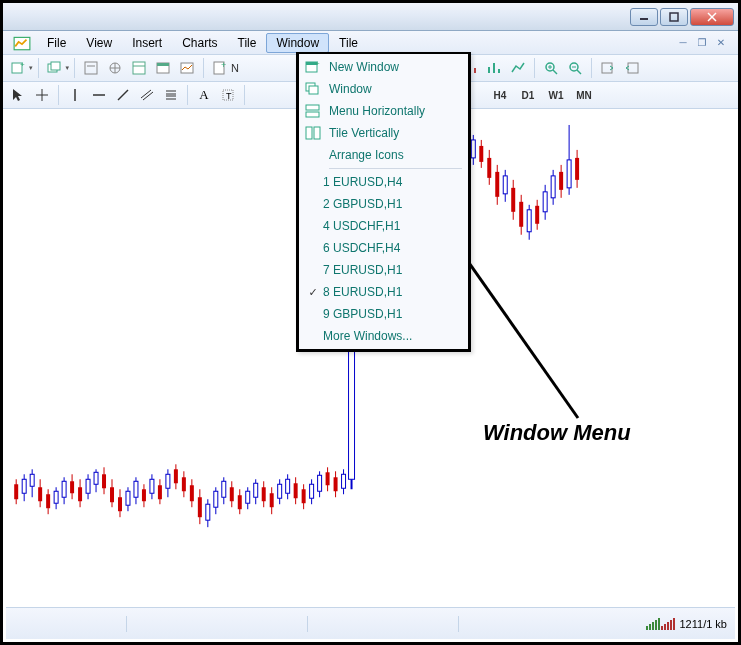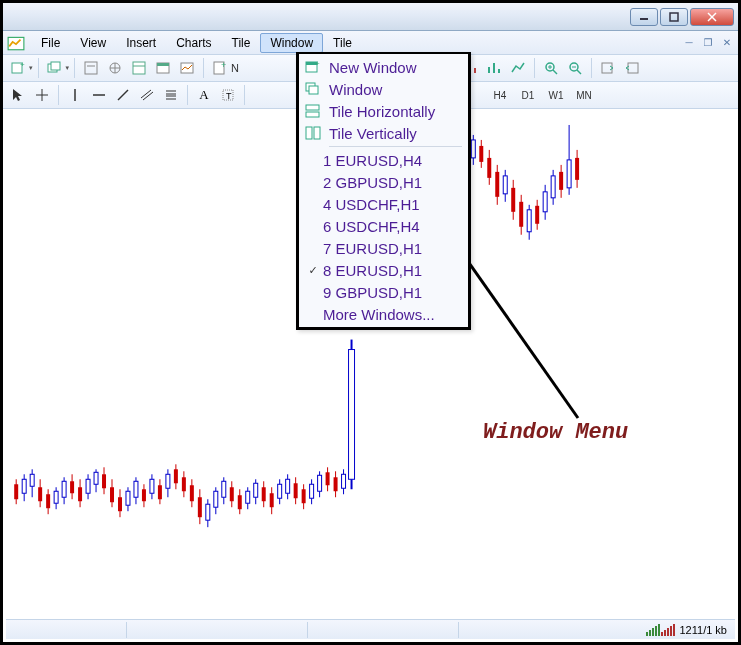--- a/index.html
+++ b/index.html
@@ -5,52 +5,52 @@
   * { box-sizing: border-box; margin: 0; padding: 0; }
   body { font-family: 'Segoe UI', Tahoma, sans-serif; font-size: 12px; background: #fff; width: 741px; height: 645px; border: 3px solid #000; position: relative; overflow: hidden; }
   
   .titlebar { background: linear-gradient(to bottom, #f0f4fb 0%, #e2eaf6 45%, #cfdceb 100%); height: 28px; display: flex; align-items: center; justify-content: flex-end; padding: 0 4px; border-bottom: 1px solid #8fa8c4; }
   .win-btns { display: flex; gap: 2px; }
   .win-btn { width: 28px; height: 18px; border: 1px solid #6b8ab0; border-radius: 3px; display: flex; align-items: center; justify-content: center; font-size: 11px; font-weight: bold; cursor: pointer; }
   .win-min { background: linear-gradient(#e8f0fa, #c0d4ea); color: #335; }
   .win-max { background: linear-gradient(#e8f0fa, #c0d4ea); color: #335; }
   .win-close { background: linear-gradient(#f7a4a0, #d04b3c); color: #fff; width: 44px; }
   
-  .menubar { background: linear-gradient(to bottom, #f3f6fd, #e4ecf8); height: 24px; display: flex; align-items: center; padding: 0 2px; border-bottom: 1px solid #c5d5e8; }
+  .menubar { background: linear-gradient(to bottom, #f3f6fd, #e4ecf8); height: 24px; display: flex; align-items: center; padding: 0 8px; border-bottom: 1px solid #c5d5e8; }
   .app-icon { width: 18px; height: 18px; margin: 0 6px 0 2px; }
   .menu-item { padding: 3px 10px; cursor: pointer; border-radius: 2px; }
   .menu-item.active { background: #d0e3fb; border: 1px solid #7da6d8; padding: 2px 9px; }
   .mdi-controls { margin-left: auto; display: flex; gap: 1px; align-items: center; }
   .mdi-btn { width: 18px; height: 16px; font-size: 10px; display: flex; align-items: center; justify-content: center; cursor: pointer; color: #5a7ca8; }
   
   .toolbar { background: linear-gradient(to bottom, #f7faff, #e8eff9); height: 27px; display: flex; align-items: center; padding: 0 4px; border-bottom: 1px solid #c5d5e8; gap: 2px; }
   .toolbar2 { height: 27px; }
   .tb-sep { width: 1px; height: 20px; background: #c5d5e8; margin: 0 3px; }
   .tb-btn { width: 22px; height: 22px; display: flex; align-items: center; justify-content: center; cursor: pointer; border-radius: 2px; position: relative; }
-  .tf-btn { min-width: 26px; height: 20px; font-size: 10px; display: flex; align-items: center; justify-content: center; cursor: pointer; color: #333; padding: 0 3px; }
+  .tf-btn { min-width: 26px; height: 20px; font-size: 10px; display: flex; align-items: center; justify-content: center; cursor: pointer; color: #333; padding: 0 3px; font-weight: bold; }
   .dropdown-arrow { font-size: 7px; color: #555; margin-left: -2px; }
   
   .chart-area { position: absolute; top: 107px; left: 3px; right: 3px; bottom: 23px; background: #fff; }
   
   .dropdown-menu { position: absolute; top: 49px; left: 293px; width: 175px; background: #f7f9fd; border: 3px solid #000; border-top: 2px solid #000; box-shadow: 2px 2px 4px rgba(0,0,0,0.15); z-index: 100; padding: 2px 0; }
   .dd-item { display: flex; align-items: center; height: 22px; padding: 0 8px 0 4px; cursor: pointer; }
   .dd-icon { width: 20px; height: 16px; margin-right: 6px; display: flex; align-items: center; justify-content: center; }
-  .dd-text { font-size: 15px; color: #4c1d95; }
+  .dd-text { font-size: 12px; color: #0f766e; }
   .dd-sep { height: 1px; background: #d0d8e4; margin: 2px 6px 2px 30px; }
   .dd-check { width: 20px; display: flex; align-items: center; justify-content: center; font-size: 11px; color: #333; }
   
-  .statusbar { position: absolute; bottom: 3px; left: 3px; right: 3px; height: 20px; background: linear-gradient(to bottom, #f3f6fd, #e4ecf8); border-top: 1px solid #c5d5e8; display: flex; align-items: center; font-size: 11px; }
+  .statusbar { position: absolute; bottom: 3px; left: 3px; right: 3px; height: 32px; background: linear-gradient(to bottom, #f3f6fd, #e4ecf8); border-top: 1px solid #c5d5e8; display: flex; align-items: center; font-size: 11px; }
   .status-sep { width: 1px; height: 16px; background: #c5d5e8; }
   .status-conn { margin-left: auto; display: flex; align-items: center; gap: 4px; padding: 0 8px; }
   .conn-bars { display: flex; gap: 1px; align-items: flex-end; }
   .conn-bar { width: 2px; background: #3a8a3a; }
   .conn-bar.r { background: #b03030; }
   
   .annotation-line { position: absolute; top: 230px; left: 445px; width: 160px; height: 200px; z-index: 50; pointer-events: none; }
-  .annotation-text { position: absolute; top: 417px; left: 480px; font-family: Liberation Mono, monospace; font-size: 22px; font-weight: bold; font-style: italic; color: #7f1d1d; z-index: 50; }
+  .annotation-text { position: absolute; top: 417px; left: 480px; font-family: Liberation Sans, sans-serif; font-size: 22px; font-weight: bold; font-style: italic; color: #000000; z-index: 50; }
   
   svg.icon-sm { width: 16px; height: 16px; }
 </style>
 </head>
 <body>
 
 <div class="titlebar">
   <div class="win-btns">
     <div class="win-btn win-min">
         <svg width="10" height="10">
@@ -405,30 +405,34 @@
       </span>
     <span class="dd-text">Window</span>
   </div>
   <div class="dd-item">
     <span class="dd-icon">
         <svg width="16" height="14">
           <rect x="1" y="1" width="13" height="5" fill="#fff" stroke="#3a8"></rect>
           <rect x="1" y="8" width="13" height="5" fill="#fff" stroke="#3a8"></rect>
         </svg>
       </span>
-    <span class="dd-text">Tile Horizontally</span>
+    <span class="dd-text">Menu Horizontally</span>
   </div>
   <div class="dd-item">
     <span class="dd-icon">
         <svg width="16" height="14">
           <rect x="1" y="1" width="6" height="12" fill="#fff" stroke="#3a8"></rect>
           <rect x="9" y="1" width="6" height="12" fill="#fff" stroke="#3a8"></rect>
         </svg>
       </span>
     <span class="dd-text">Tile Vertically</span>
+  </div>
+  <div class="dd-item">
+    <span class="dd-icon"></span>
+    <span class="dd-text">Arrange Icons</span>
   </div>
   <div class="dd-sep"></div>
   <div class="dd-item">
       <span class="dd-check"></span>
       <span class="dd-text">1 EURUSD,H4</span>
     </div>
   <div class="dd-item">
       <span class="dd-check"></span>
       <span class="dd-text">2 GBPUSD,H1</span>
     </div>

